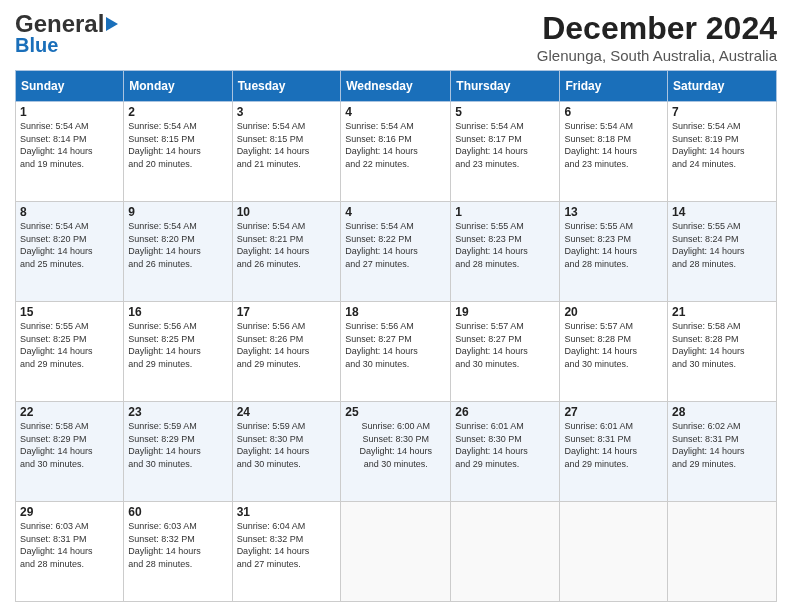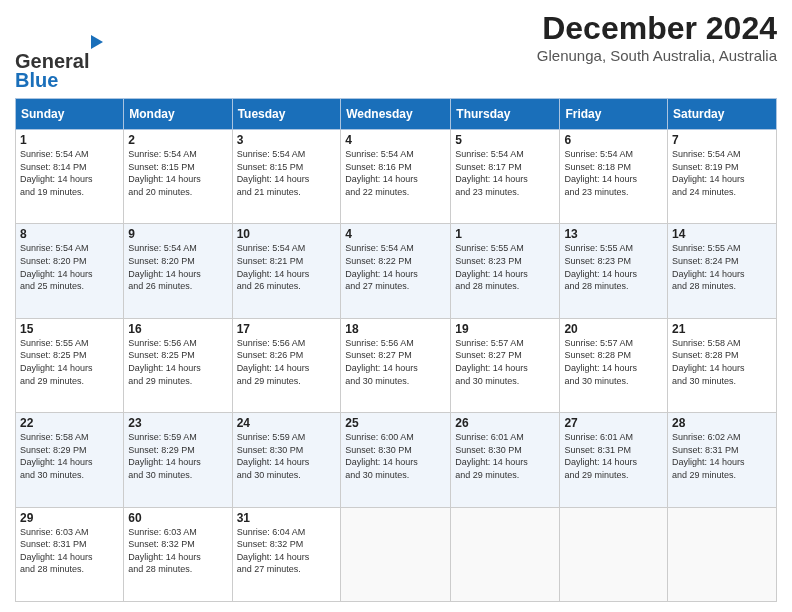--- a/index.html
+++ b/index.html
@@ -96,21 +96,21 @@
       background: #f9f9f9 !important;
     }
   </style>
 </head>
 <body>
 
 <div class="page">
   <div class="header">
     <div class="logo">
       <div class="logo-row">
-        <span style="font-size:20px;font-weight:bold;color:#333;margin-top:40px;">General</span>
+        <span style="font-size:24px;font-weight:bold;color:#333;">General</span>
         <span class="logo-arrow"></span>
       </div>
       <span style="font-size:20px;font-weight:bold;color:#1a6fba;margin-top:-4px;text-align:right;">Blue</span>
     </div>
     <div class="title-block">
       <h1>December 2024</h1>
       <h2>Glenunga, South Australia, Australia</h2>
     </div>
   </div>
 
@@ -297,21 +297,21 @@
           </td>
           <td>
             <span class="day-num">24</span>
             <div class="day-info" style="white-space: pre-line;">Sunrise: 5:59 AM
 Sunset: 8:30 PM
 Daylight: 14 hours
 and 30 minutes.</div>
           </td>
           <td>
             <span class="day-num">25</span>
-            <div class="day-info" style="white-space: pre-line;">Sunrise: 6:00 AM
+            <div class="day-info" style="white-space: pre-line; text-align: center;">Sunrise: 6:00 AM
 Sunset: 8:30 PM
 Daylight: 14 hours
 and 30 minutes.</div>
           </td>
           <td>
             <span class="day-num">26</span>
             <div class="day-info" style="white-space: pre-line;">Sunrise: 6:01 AM
 Sunset: 8:30 PM
 Daylight: 14 hours
 and 29 minutes.</div>

